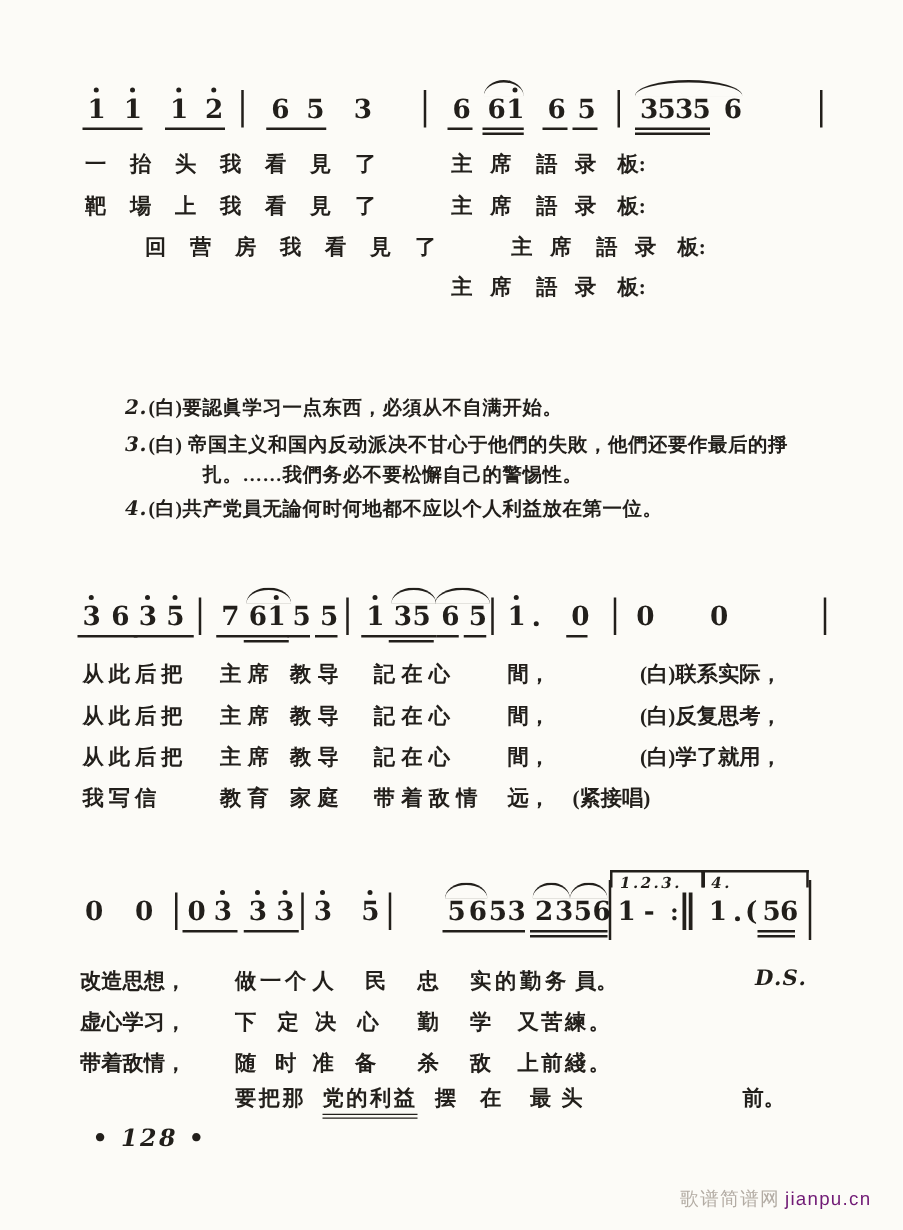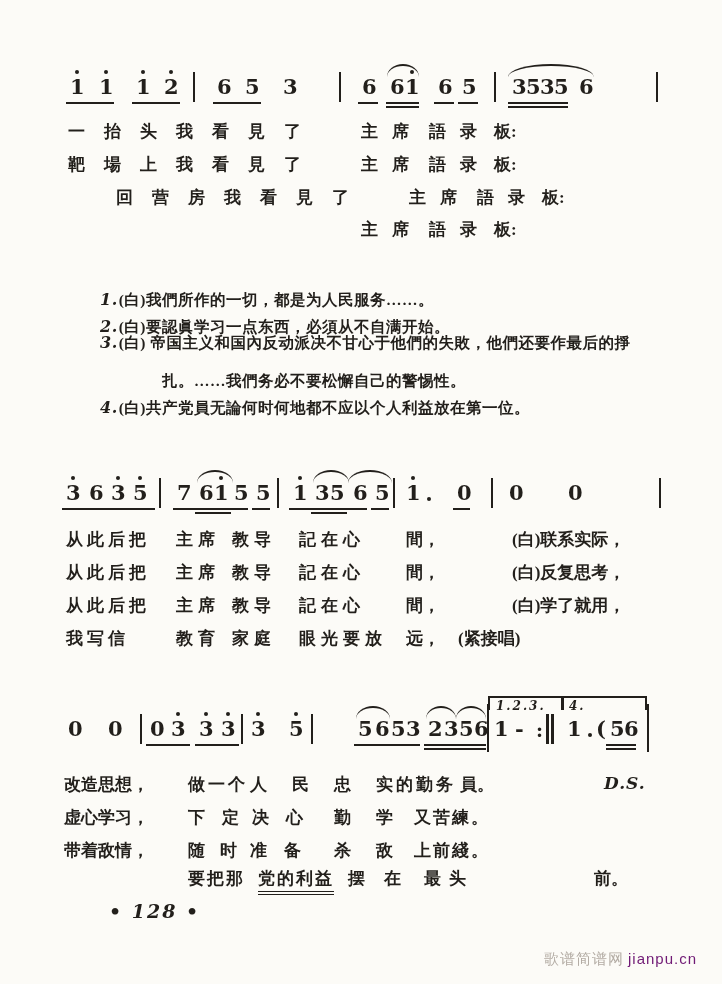--- a/index.html
+++ b/index.html
@@ -34,21 +34,21 @@
   
   .lyric-row{position:absolute;left:0;width:722px;height:26px;padding-left:26px;}
   .lyric-seg{position:absolute;top:0;font-weight:bold;font-size:17px;line-height:24px;white-space:pre;}
   .lyric-seg.u2{border-bottom:4px double var(--ink);padding-bottom:0px;}
   .lyric-seg.ds{font:italic bold 17px "DejaVu Serif",serif;letter-spacing:1px;}
   
   .spoken-line{position:absolute;font-weight:bold;font-size:15.5px;line-height:22px;white-space:pre;letter-spacing:0.5px;}
   .spoken-line em.sp-num{font:italic bold 16px "DejaVu Serif",serif;margin-right:1px;}
   
   .page-number{position:absolute;left:74px;top:900px;
-    font:italic bold 19px "DejaVu Serif",serif;letter-spacing:2px;margin-left:35px;}
+    font:italic bold 19px "DejaVu Serif",serif;letter-spacing:2px;}
   .watermark{position:absolute;left:544px;top:950px;
     font-family:"Liberation Sans","DejaVu Sans",sans-serif;font-size:15px;letter-spacing:1px;}
   .wm-site{color:#b3aca4;}
   .wm-url{color:#c97b52;margin-left:4px;}
 </style>
 </head>
 <body>
 
 <div class="page" id="page" style="background: rgb(252, 251, 247);">
   <div class="page-number">• 128 •</div>
@@ -225,21 +225,21 @@
       <span class="lyric-seg" style="left: 176px; letter-spacing: 5px;">主席</span>
       <span class="lyric-seg" style="left: 232px; letter-spacing: 5px;">教导</span>
       <span class="lyric-seg" style="left: 299px; letter-spacing: 5px;">記在心</span>
       <span class="lyric-seg" style="left: 406px;">間，</span>
       <span class="lyric-seg" style="left: 512px;">(白)学了就用，</span>
     </div>
     <div class="lyric-row" style="top: 627px;">
       <span class="lyric-seg" style="left: 66px; letter-spacing: 4px;">我写信</span>
       <span class="lyric-seg" style="left: 176px; letter-spacing: 5px;">教育</span>
       <span class="lyric-seg" style="left: 232px; letter-spacing: 5px;">家庭</span>
-      <span class="lyric-seg" style="left: 299px; letter-spacing: 5px;">眼光要放</span>
+      <span class="lyric-seg" style="left: 299px; letter-spacing: 5px;">带着敌情</span>
       <span class="lyric-seg" style="left: 406px;">远，</span>
       <span class="lyric-seg" style="left: 458px;">(紧接唱)</span>
     </div>
     <div class="lyric-row" style="top: 773px;">
       <span class="lyric-seg" style="left: 64px;">改造思想，</span>
       <span class="lyric-seg" style="left: 188px; letter-spacing: 3px;">做一个</span>
       <span class="lyric-seg" style="left: 250px;">人</span>
       <span class="lyric-seg" style="left: 292px;">民</span>
       <span class="lyric-seg" style="left: 334px;">忠</span>
       <span class="lyric-seg" style="left: 376px; letter-spacing: 3px;">实的勤务</span>
@@ -267,18 +267,17 @@
       <span class="lyric-seg" style="left: 414px; letter-spacing: 2px;">上前綫。</span>
     </div>
     <div class="lyric-row" style="top: 867px;">
       <span class="lyric-seg" style="left: 188px; letter-spacing: 2px;">要把那</span>
       <span class="lyric-seg u2" style="left: 258px; letter-spacing: 2px;">党的利益</span>
       <span class="lyric-seg" style="left: 348px;">摆</span>
       <span class="lyric-seg" style="left: 384px;">在</span>
       <span class="lyric-seg" style="left: 424px; letter-spacing: 8px;">最头</span>
       <span class="lyric-seg" style="left: 594px;">前。</span>
     </div>
-    <div class="spoken-line" style="top: 289px; left: 100px;"><em class="sp-num">1.</em><span>(白)我們所作的一切，都是为人民服务……。</span></div>
     <div class="spoken-line" style="top: 316px; left: 100px;"><em class="sp-num">2.</em><span>(白)要認眞学习一点东西，必須从不自满开始。</span></div>
-    <div class="spoken-line" style="top: 332px; left: 100px;"><em class="sp-num">3.</em><span>(白) 帝国主义和国內反动派决不甘心于他們的失敗，他們还要作最后的掙</span></div>
+    <div class="spoken-line" style="top: 346px; left: 100px;"><em class="sp-num">3.</em><span>(白) 帝国主义和国內反动派决不甘心于他們的失敗，他們还要作最后的掙</span></div>
     <div class="spoken-line" style="top: 370px; left: 122px; margin-left: 40px;"><span>扎。……我們务必不要松懈自己的警惕性。</span></div>
     <div class="spoken-line" style="top: 397px; left: 100px;"><em class="sp-num">4.</em><span>(白)共产党員无論何时何地都不应以个人利益放在第一位。</span></div>
   </div>
 
 </body></html>

